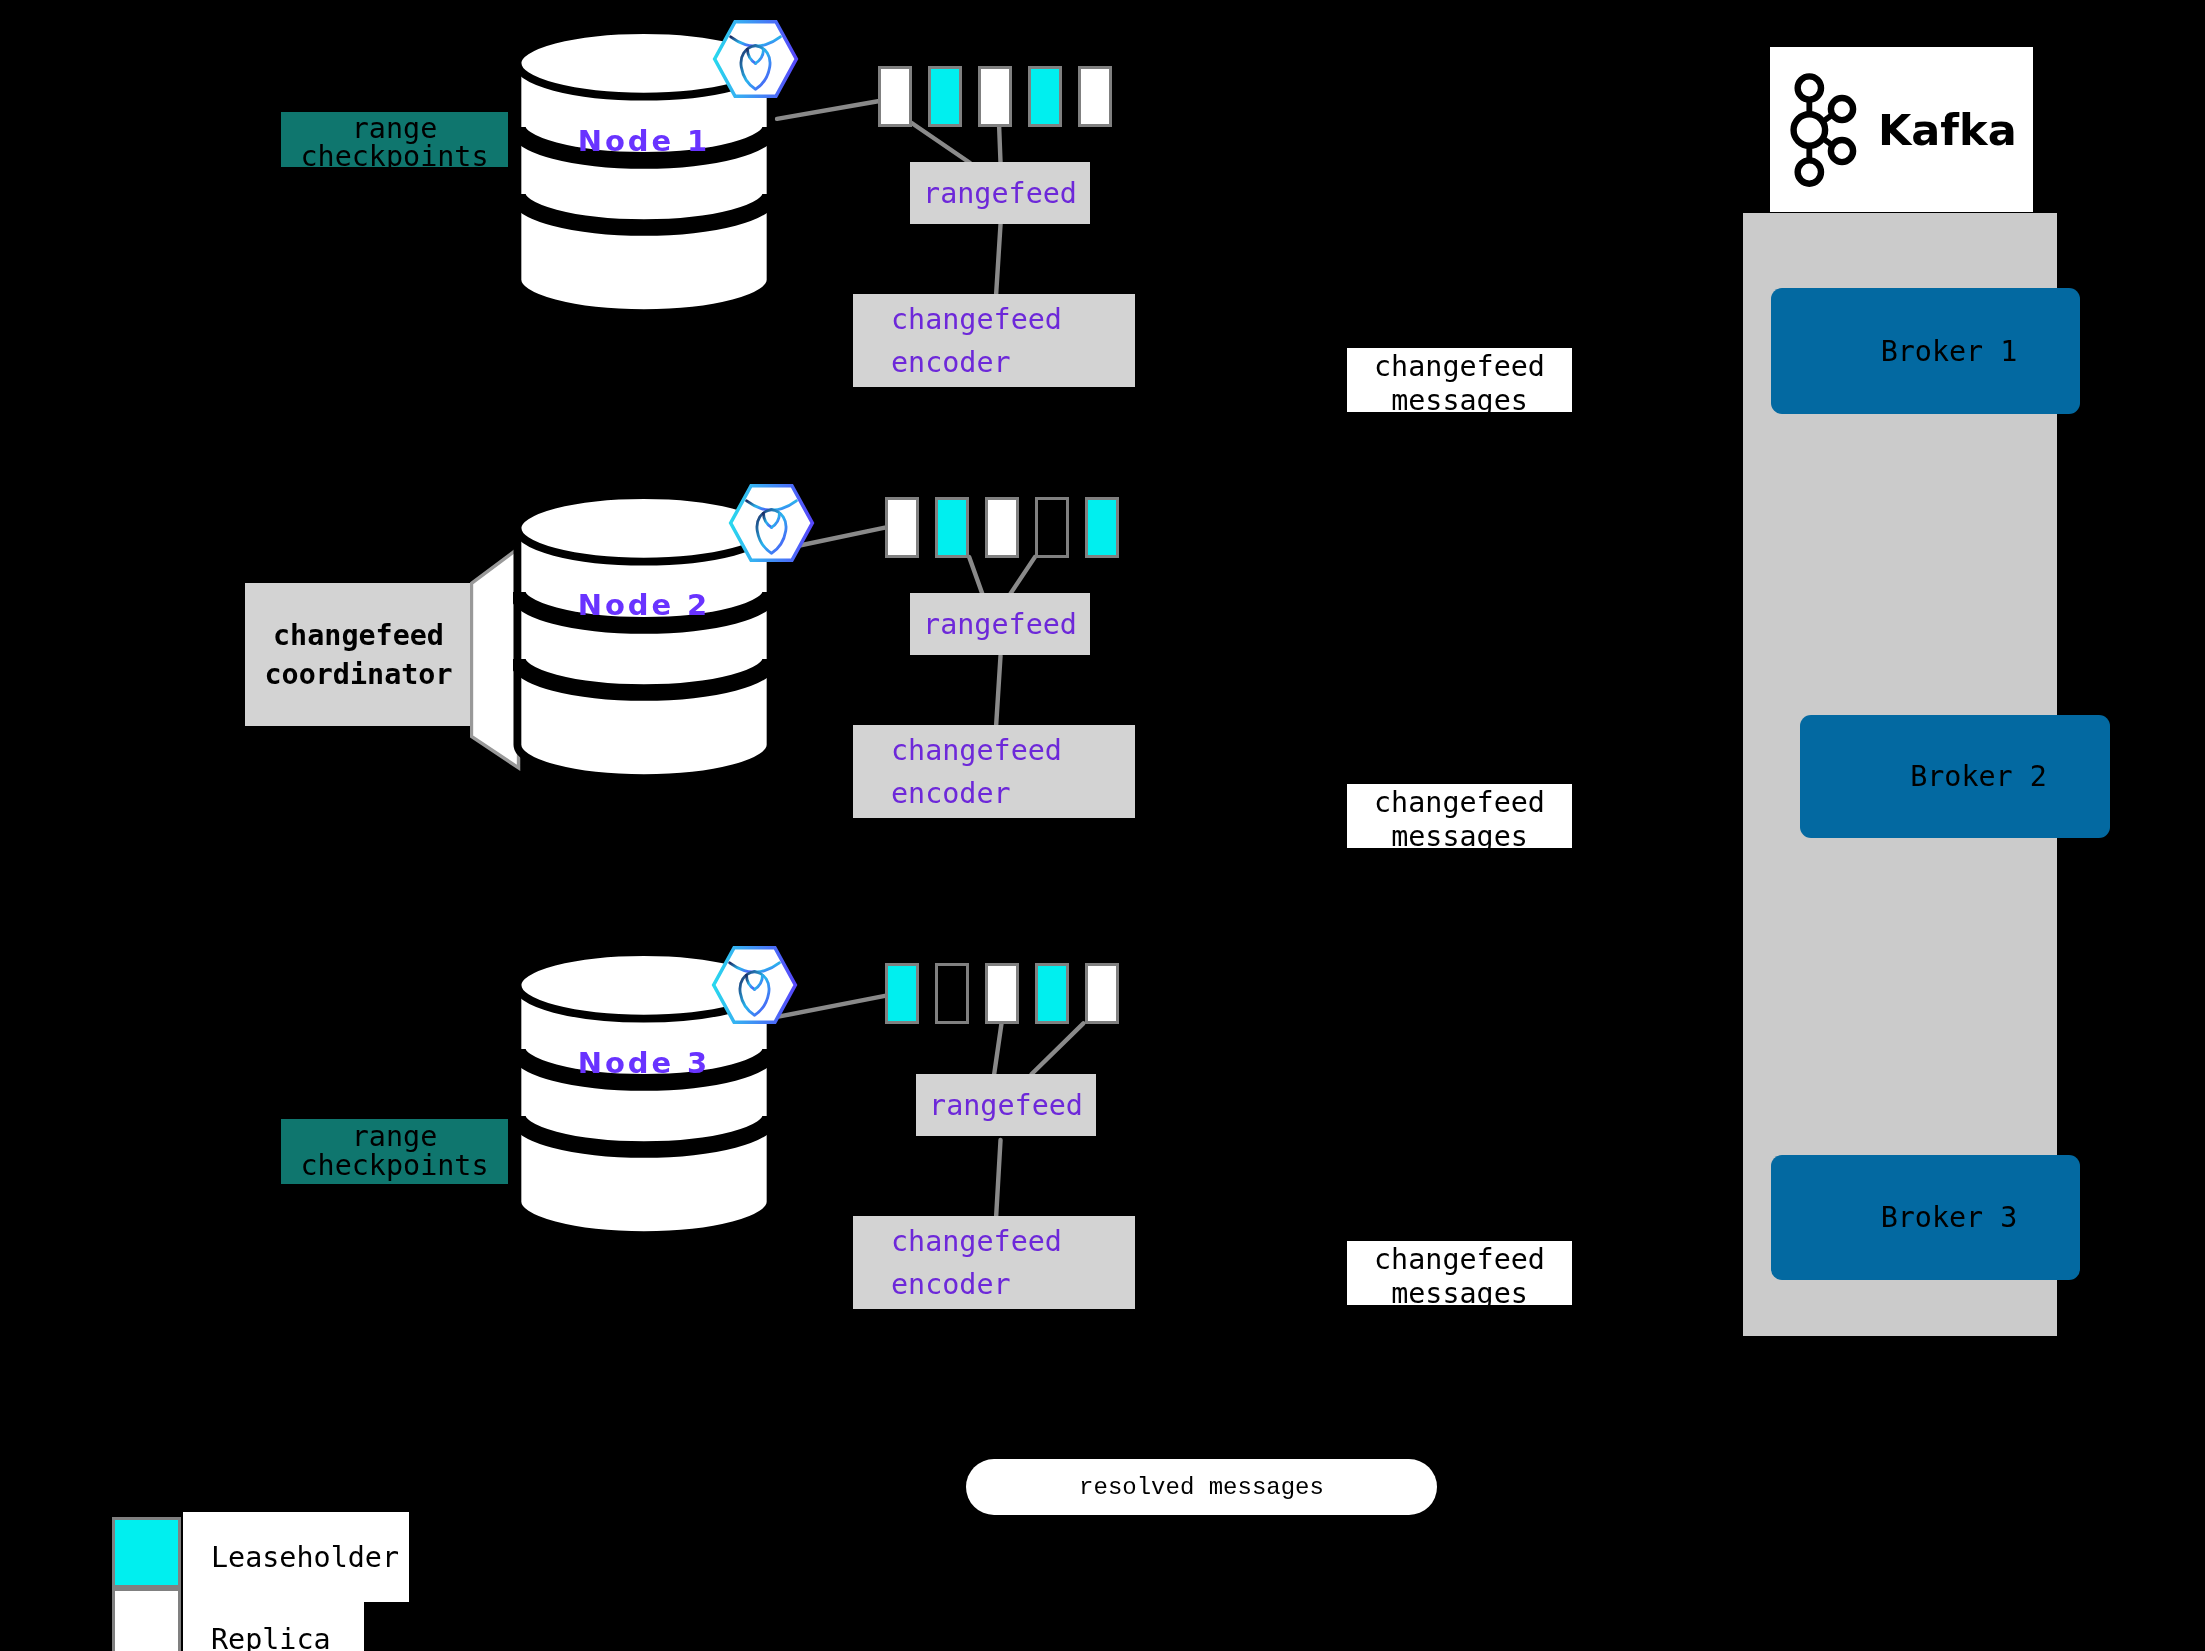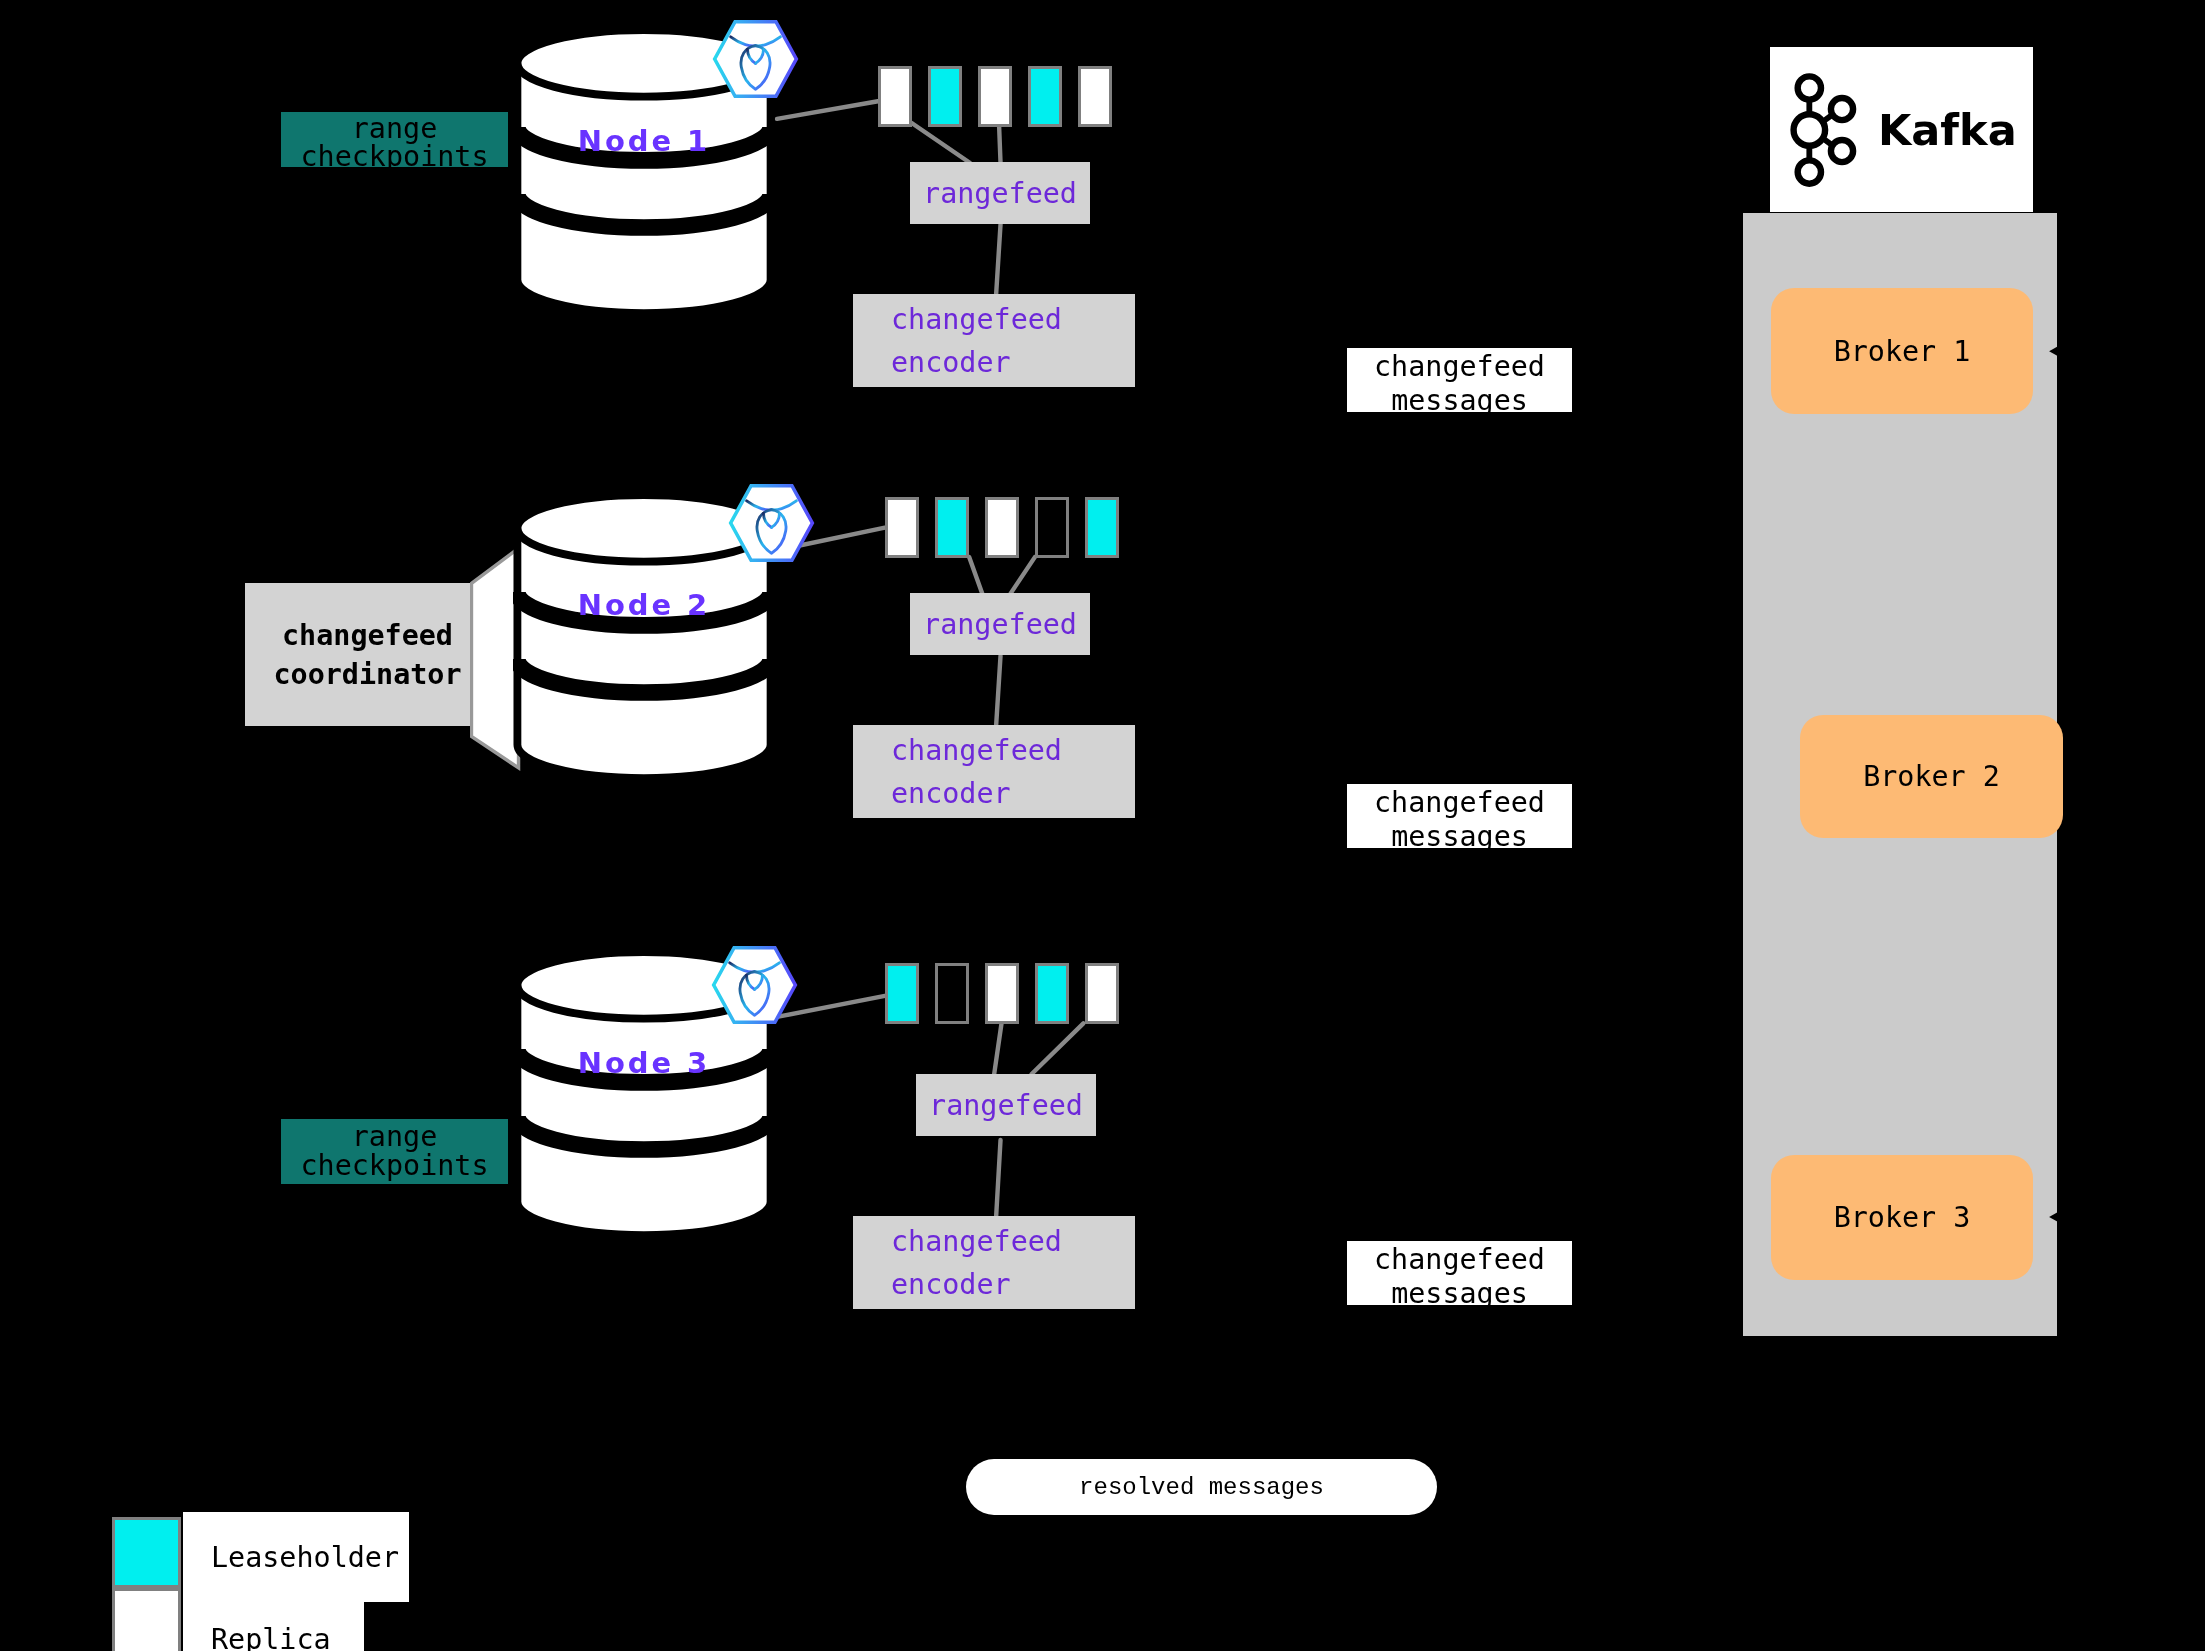--- a/index.html
+++ b/index.html
@@ -19,22 +19,22 @@
   .range[data-type="replica"]{background:#FFFFFF;}
   .range[data-type="empty"]{background:transparent;}
   
   .nodelabel{width:262px;height:34px;display:flex;align-items:center;justify-content:center;
              color:#6933FF;font-family:"DejaVu Sans", sans-serif;font-weight:bold;
              font-size:29px;letter-spacing:2.9px;}
   
   .kafkabox{background:#fff;display:flex;align-items:center;justify-content:center;gap:14.7px;}
   .kafkaword{font-family:"DejaVu Sans", sans-serif;font-weight:bold;font-size:43px;color:#000;}
   .container{background:#CBCBCB;}
-  .broker{background:#fdba74;border-radius:23px;display:flex;align-items:center;justify-content:center;
-          font-size:28.4px;color:#000;}
+  .broker{background:#0369a1;border-radius:11px;display:flex;align-items:center;justify-content:center;
+          font-size:28.4px;color:#000;padding-left:47px;}
   .pill{background:#fff;border-radius:29px;display:flex;align-items:center;justify-content:center;
         font-size:24px;color:#000000;font-family:Liberation Mono, monospace;}
   .msg{background:#fff;color:#000;text-align:center;font-size:28.4px;line-height:34px;
        overflow:hidden;padding-top:2px;box-sizing:border-box;}
   .legend-sq{width:69px;height:71px;border:3.9px solid #808080;box-sizing:border-box;}
   .legend-label{background:#fff;color:#000;font-size:28.4px;display:flex;align-items:center;
                 padding-left:28px;box-sizing:border-box;}
   .coord{background:#D3D3D3;color:#000;font-weight:bold;text-align:center;font-size:28.4px;
          line-height:39px;display:flex;flex-direction:column;align-items:center;justify-content:center;}
 </style>
@@ -122,21 +122,21 @@
 <div class="abs range" style="left:1078px;top:66px" data-type="replica"></div>
 
 <div class="abs gbox" style="left:910px;top:162px;width:180px;height:62px;">rangefeed</div>
 <div class="abs gbox wrap" style="left:853px;top:294px;width:282px;height:93px;">
   <span style="display:block;width:206px;">changefeed encoder</span>
 </div>
 <div class="abs msg" style="left:1347px;top:348px;width:225px;height:64px;">
   <span style="display:inline-block;width:196px;">changefeed messages</span>
 </div>
 
-<div class="abs coord" style="left:245px;top:583px;width:227px;height:143px;padding-left:9px;">
+<div class="abs coord" style="left:245px;top:583px;width:227px;height:143px;">
   <span style="display:block;width:206px;">changefeed coordinator</span>
 </div>
 <svg class="abs" style="left:470px;top:545px" width="51" height="227" viewBox="0 0 104 462">
   <polygon points="3,78 99,6 99,454 3,390" fill="#fff" stroke="#999" stroke-width="7"></polygon>
 </svg>
 
 <svg class="abs" style="left:513px;top:493px" width="262" height="294" viewBox="0 0 535 600">
     <use href="#cylinder"></use>
   </svg>
 <div class="abs nodelabel" style="left:513px;top:588px;">Node 2</div>

